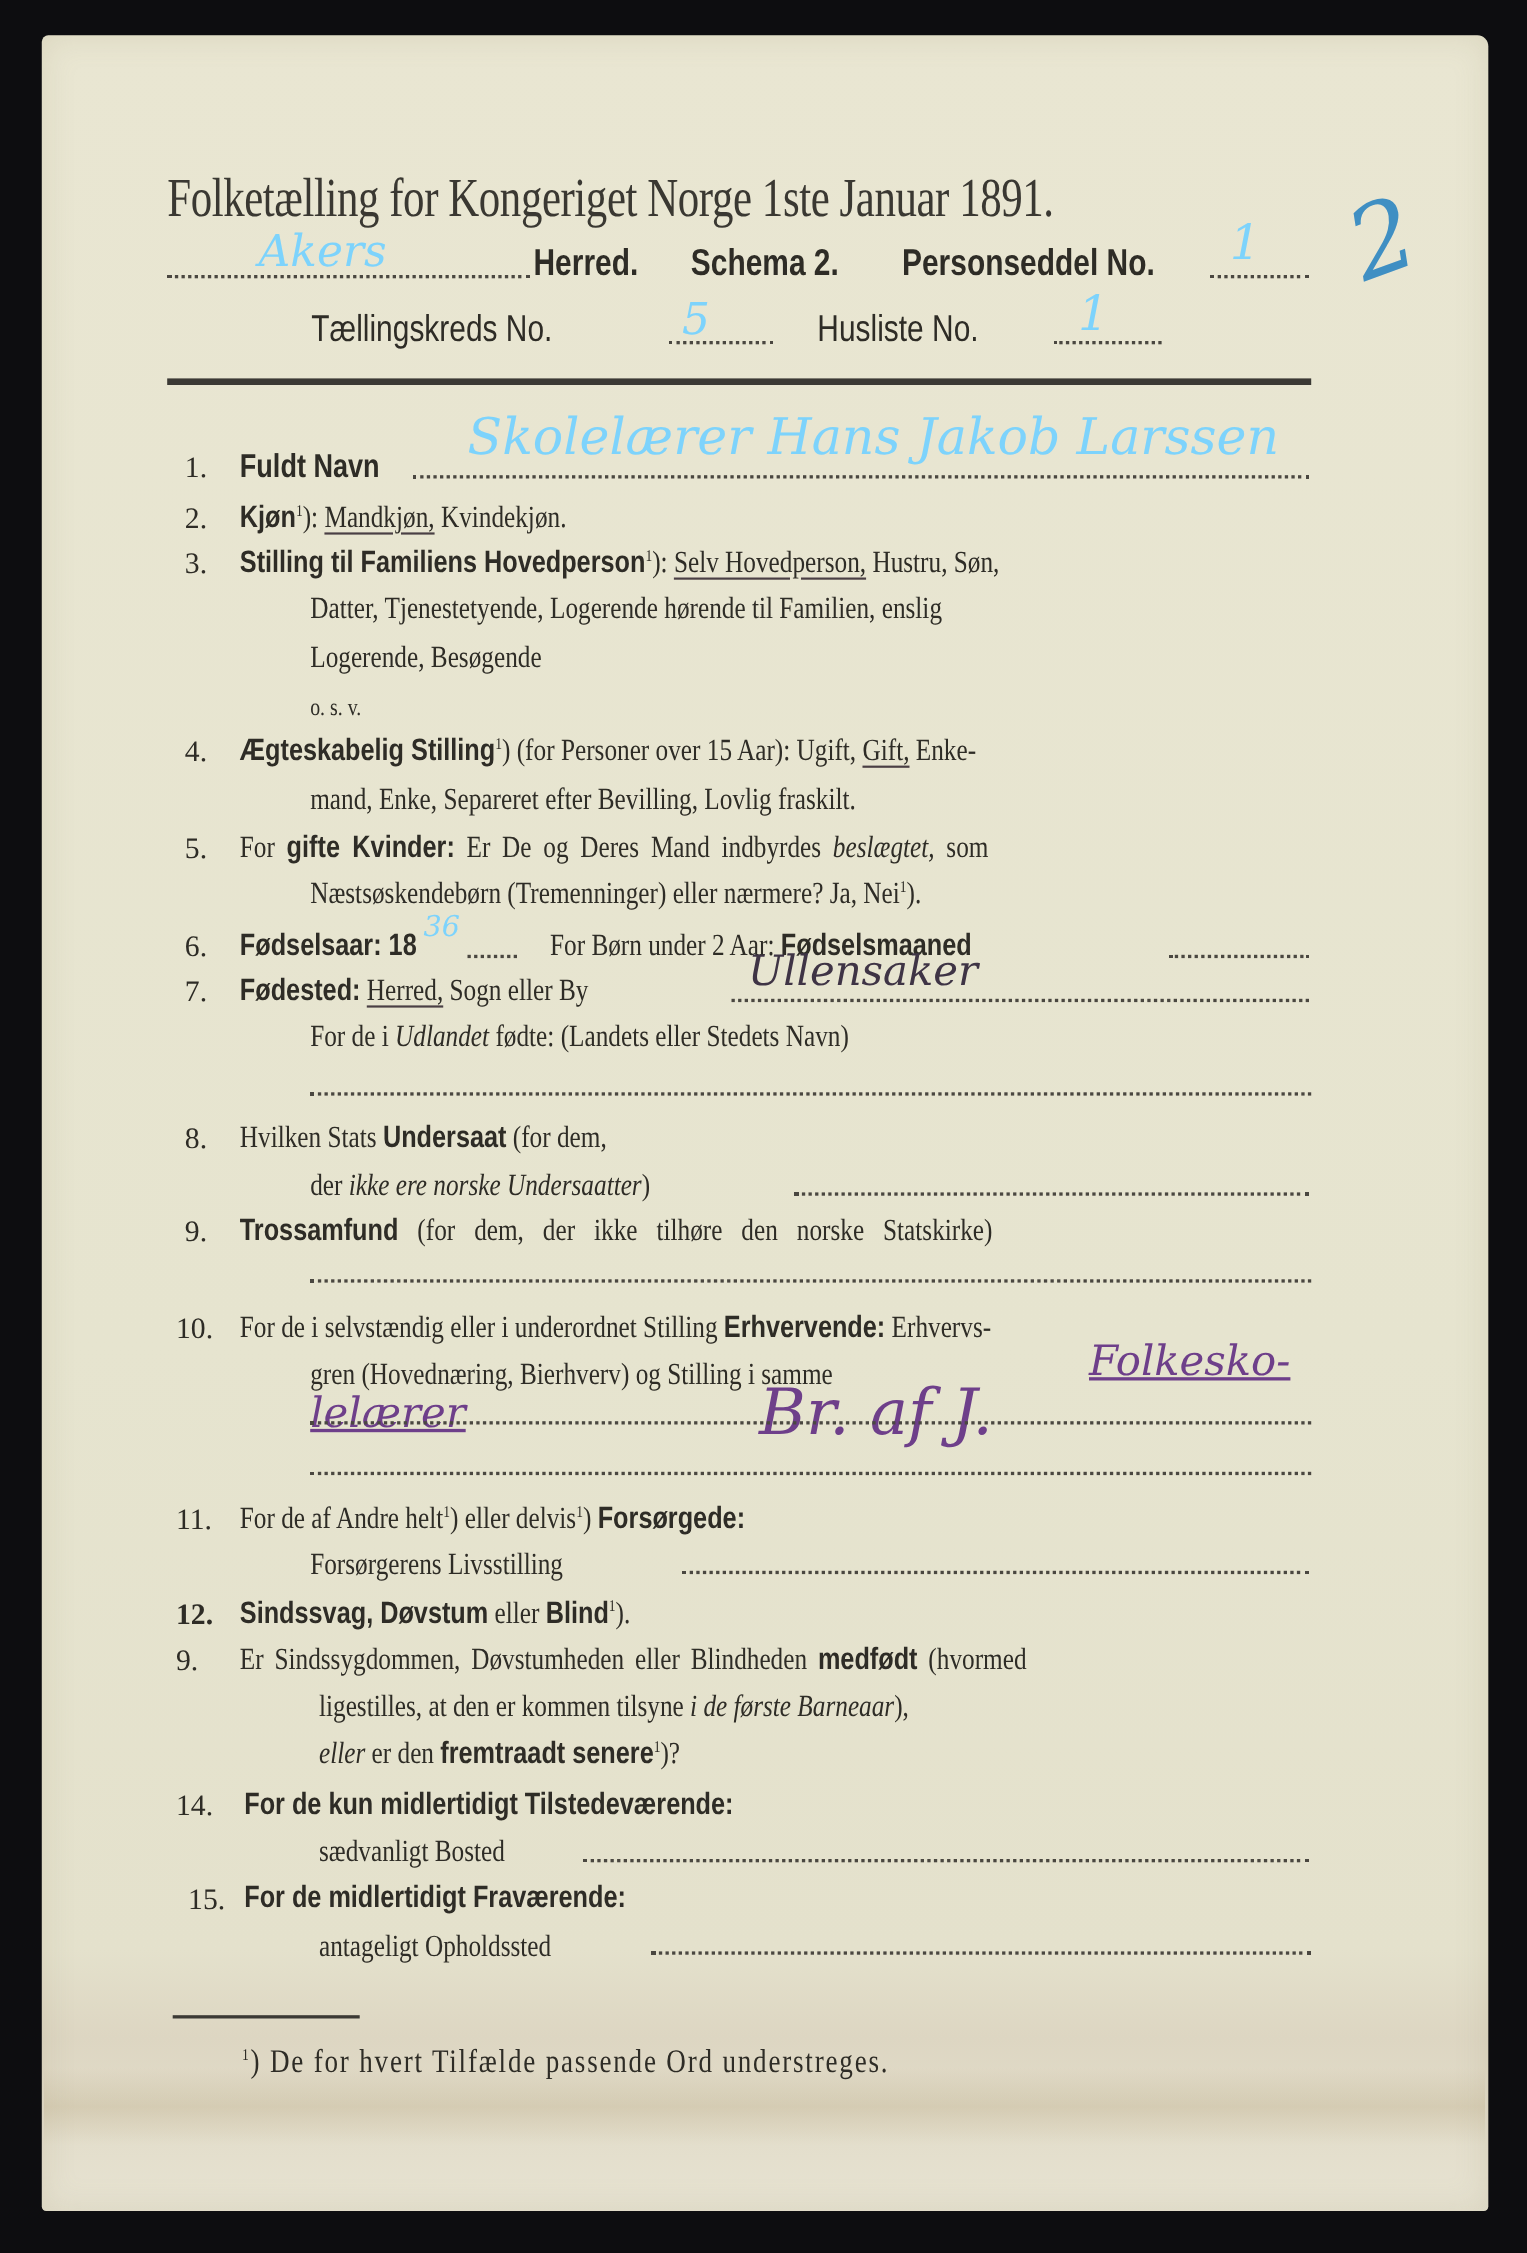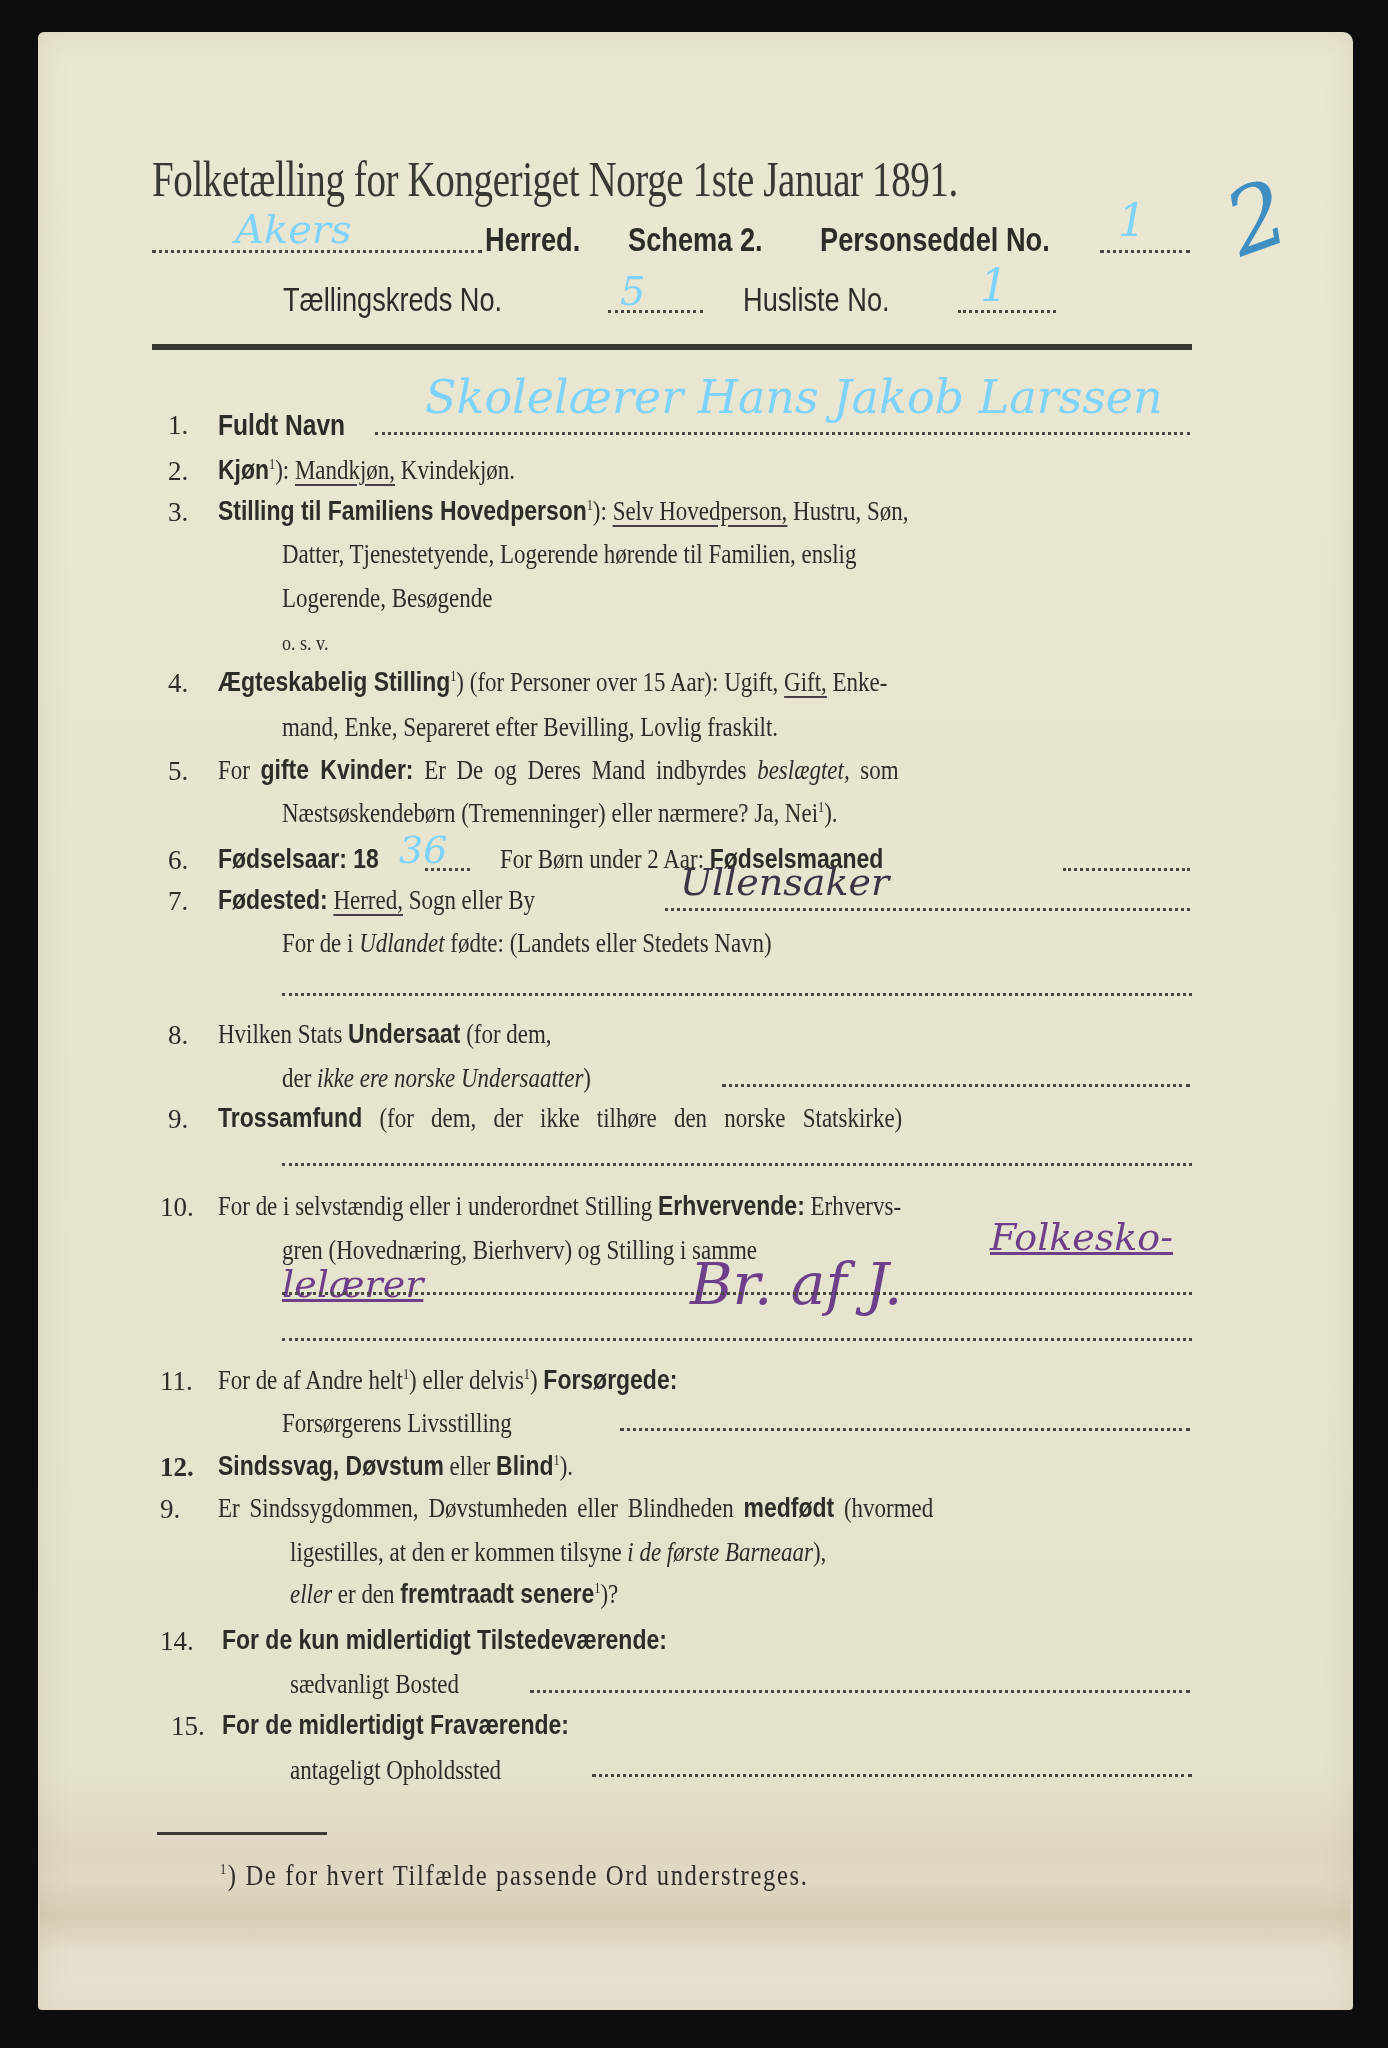--- a/index.html
+++ b/index.html
@@ -89,21 +89,21 @@
   <span>Er De og Deres Mand indbyrdes</span>
   <span class="it">beslægtet,</span>
   <span>som</span>
 </div>
 <div class="line" style="left:282px;top:797px;">
   <span>Næstsøskendebørn (Tremenninger) eller nærmere?  Ja, Nei</span><span class="sup">1</span><span>).</span>
 </div>
 
 <div class="num" style="left:168px;top:845px;">6.</div>
 <div class="line" style="left:218px;top:843px;"><span class="bold">Fødselsaar: 18</span></div>
-<div class="abs hand" style="left:399px;top:828px;font-size:38px;">36</div>
+<div class="abs hand" style="left:385px;top:828px;font-size:26px;">36</div>
 <div class="dots" style="left:425px;top:868px;width:45px;"></div>
 <div class="line" style="left:500px;top:843px;">
   <span>For Børn under 2 Aar:</span>
   <span class="bold">Fødselsmaaned</span>
 </div>
 <div class="dots" style="left:1063px;top:868px;width:127px;"></div>
 
 <div class="num" style="left:168px;top:886px;">7.</div>
 <div class="line" style="left:218px;top:884px;">
   <span class="bold">Fødested:</span>

